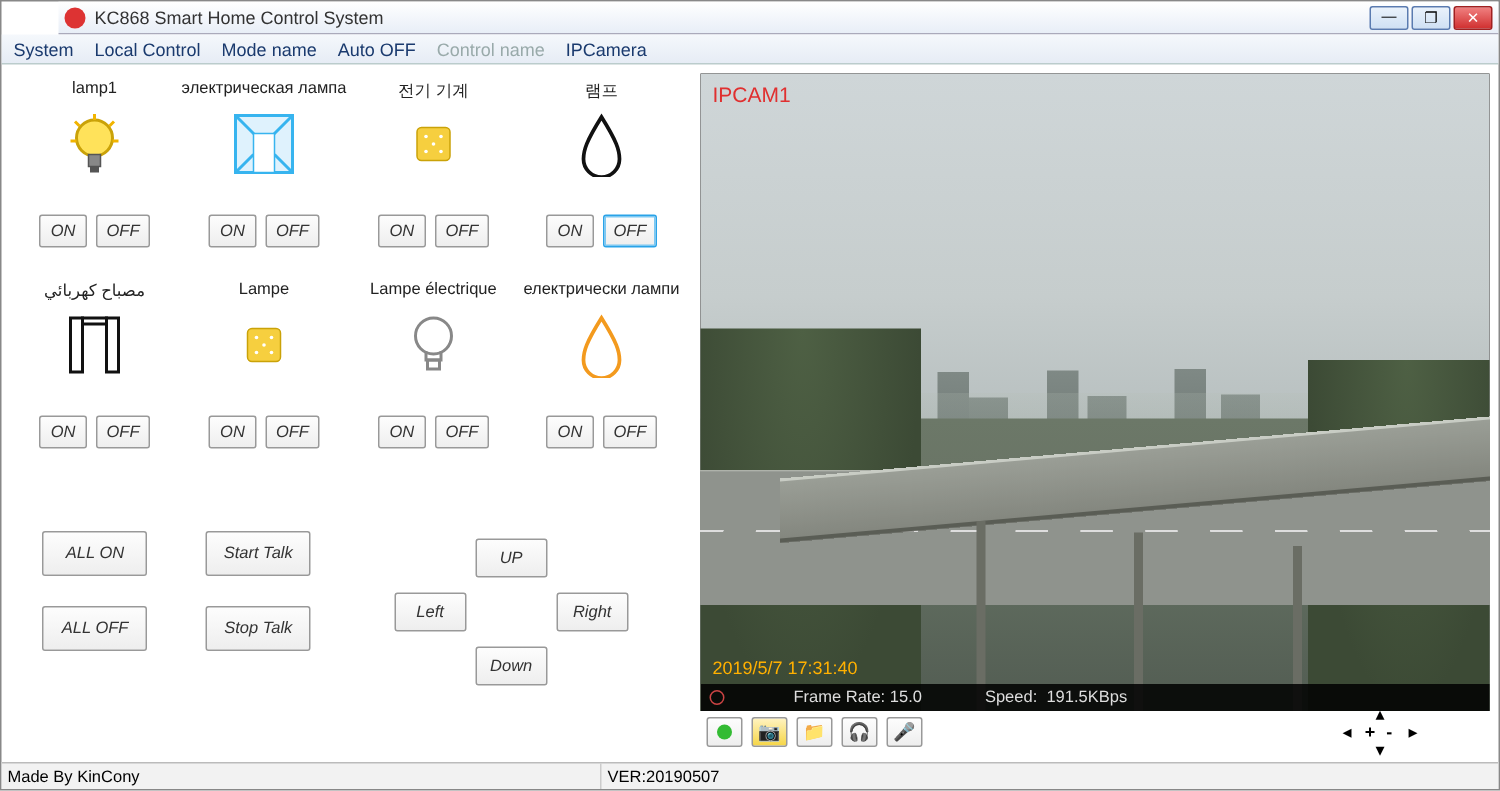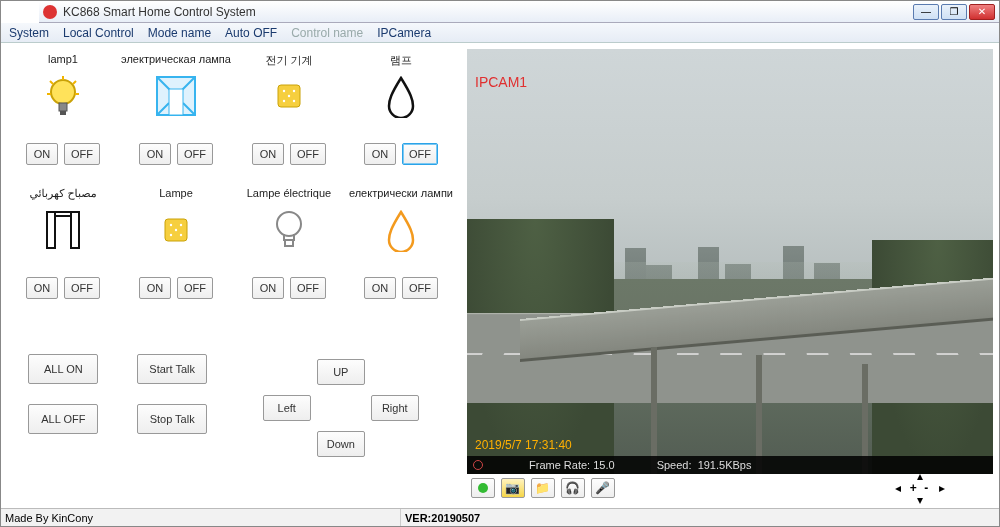--- a/index.html
+++ b/index.html
@@ -19,44 +19,44 @@
 .content { position: absolute; top: 42px; left: 0; right: 0; bottom: 18px; display: flex; }
 .left { width: 462px; padding: 10px 8px 6px 8px; }
 .right { flex: 1; padding: 6px 6px 6px 4px; display: flex; flex-direction: column; }
 
 .devgrid { display: grid; grid-template-columns: repeat(4, 1fr); gap: 4px 4px; }
 .devcol { text-align: center; }
 .devlabel { font-size: 11px; height: 14px; color: #222; white-space: nowrap; overflow: hidden; }
 .devicon { height: 46px; display: flex; align-items: center; justify-content: center; margin: 6px 0 24px 0; }
 .devbtns { display: flex; justify-content: center; gap: 6px; margin-bottom: 18px; }
 
-.btn { min-width: 32px; height: 22px; padding: 0 6px; font-size: 11px; background: linear-gradient(#fdfdfd,#eee); border: 1px solid #999; border-radius: 2px; cursor: pointer; color: #333; }
+.btn { min-width: 32px; height: 22px; padding: 0 6px; font-size: 11px; background: linear-gradient(#fdfdfd,#eee); border: 1px solid #999; border-radius: 2px; cursor: pointer; color: #333; font-style: italic; }
 .btn.selected { border: 1px solid #2aa3e8; box-shadow: 0 0 0 1px #7cc8f2 inset; }
 .btn.big { width: 70px; height: 30px; }
 .btn.med { width: 48px; height: 26px; }
 
 .actionrow { display: grid; grid-template-columns: 1fr 1fr 1.1fr 1fr; align-items: center; margin-top: 10px; }
 .actioncol { display: flex; flex-direction: column; gap: 20px; align-items: center; }
 .dircluster { display: grid; grid-template-columns: repeat(3,48px); grid-template-rows: repeat(3,30px); gap: 6px; }
 .dircluster .spacer { visibility: hidden; }
 
 .camera { flex: 1; background: #000; position: relative; overflow: hidden; }
-.camlabel { position: absolute; top: 6px; left: 8px; color: #e03030; font-size: 14px; font-family: Arial; z-index: 5; margin-top: 19px; }
+.camlabel { position: absolute; top: 6px; left: 8px; color: #e03030; font-size: 14px; font-family: Arial; z-index: 5; }
 .camtimestamp { position: absolute; left: 8px; bottom: 22px; color: #ffb000; font-size: 12px; font-family: Arial; z-index: 5; }
 .camstatus { position: absolute; left: 0; right: 0; bottom: 0; height: 18px; background: rgba(0,0,0,.85); color: #ddd; font-size: 11px; display: flex; align-items: center; padding: 0 6px; gap: 42px; z-index: 5; }
 .camstatus .rec { width: 10px; height: 10px; border: 1px solid #c44; border-radius: 50%; margin-right: 4px; }
 
 .cambar { height: 28px; background: #fff; display: flex; align-items: center; gap: 6px; padding: 2px 4px; }
 .cambtn { width: 24px; height: 20px; border: 1px solid #999; border-radius: 2px; background: linear-gradient(#fdfdfd,#eee); display: flex; align-items: center; justify-content: center; cursor: pointer; font-size: 12px; }
 .ptz { margin-left: auto; margin-right: 40px; display: grid; grid-template-columns: 14px 30px 14px; grid-template-rows: 10px 14px 10px; align-items: center; justify-items: center; font-size: 12px; }
 .ptz .arrow { cursor: pointer; user-select: none; }
 
 .statusbar { position: absolute; bottom: 0; left: 0; right: 0; height: 18px; border-top: 1px solid #bbb; background: #f2f2f2; font-size: 11px; display: flex; align-items: center; }
 .statusbar .cell1 { width: 400px; padding-left: 4px; border-right: 1px solid #ccc; height: 100%; display: flex; align-items: center; }
-.statusbar .cell2 { padding-left: 4px; font-weight: bold; }
+.statusbar .cell2 { padding-left: 4px; }
 
 
 .sky { position: absolute; inset: 0; background: linear-gradient(#cfd6d8 0%, #c6cdcd 35%, #b7bfbf 55%, #aab3af 60%); }
 .haze { position: absolute; left: 0; right: 0; top: 50%; height: 40%; background: linear-gradient(rgba(180,190,180,.2), rgba(120,135,120,.5)); }
 .ground { position: absolute; left: 0; right: 0; bottom: 0; height: 46%; background: linear-gradient(#6c7868 0%, #6a7566 20%, #5e6a5d 60%, #525c52 100%); }
 .road { position: absolute; left: -5%; right: -5%; top: 62%; height: 28%; background: #8f938d; transform: perspective(600px) rotateX(50deg); transform-origin: top center; border-top: 2px solid #aeb2aa; }
 .lane { position: absolute; left: 0; right: 0; top: 48%; height: 2px; background: repeating-linear-gradient(90deg,#ddd 0 20px, transparent 20px 40px); }
 .overpass { position: absolute; left: 10%; right: -10%; top: 58%; height: 10%; background: linear-gradient(#9a9e96,#84877f); transform: skewY(-5deg); border-top: 2px solid #c8ccc4; border-bottom: 3px solid #5a5d55; }
 .pillar { position: absolute; width: 6px; background: #6a6d64; bottom: 0; }
 .buildings { position: absolute; left: 0; right: 0; top: 40%; height: 22%; }

